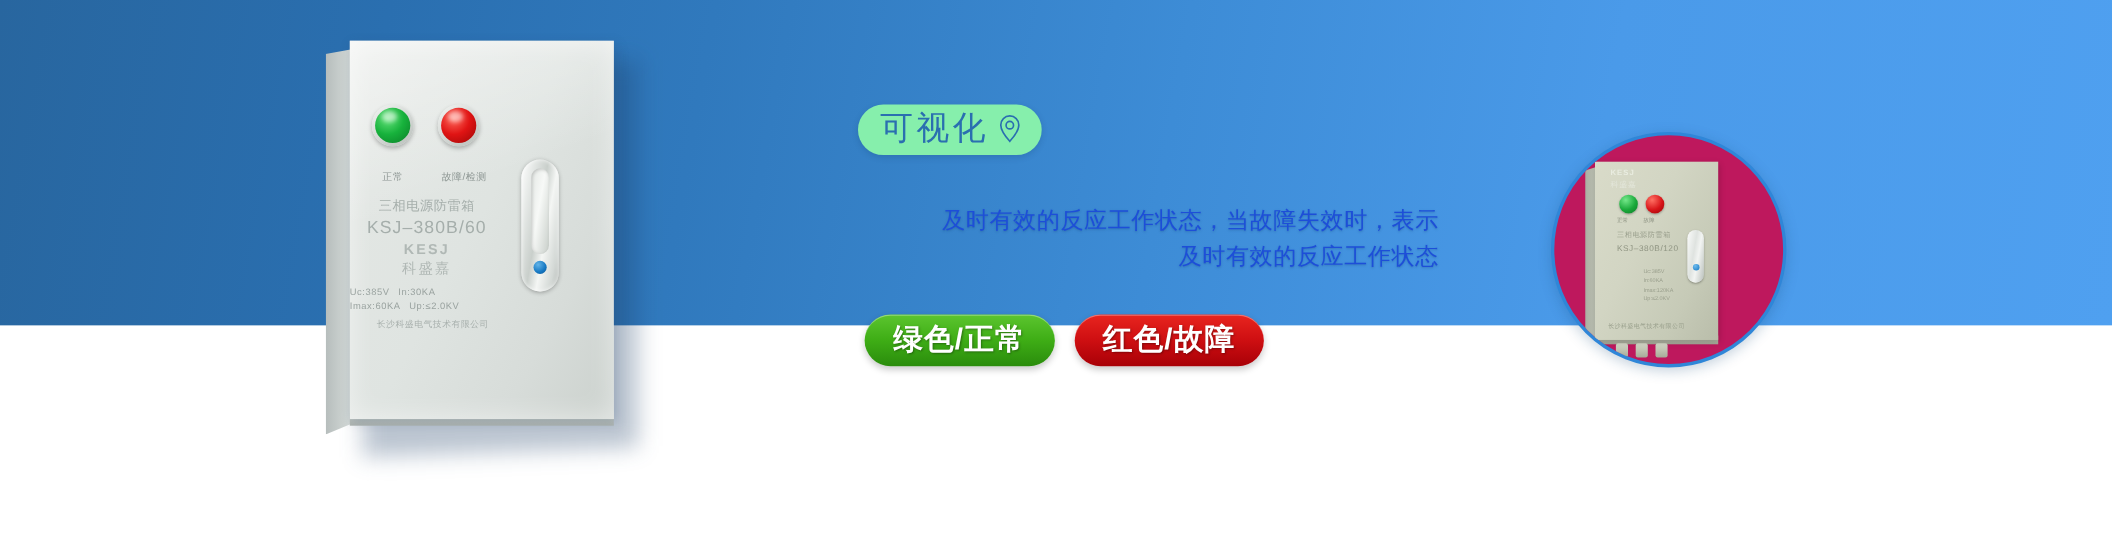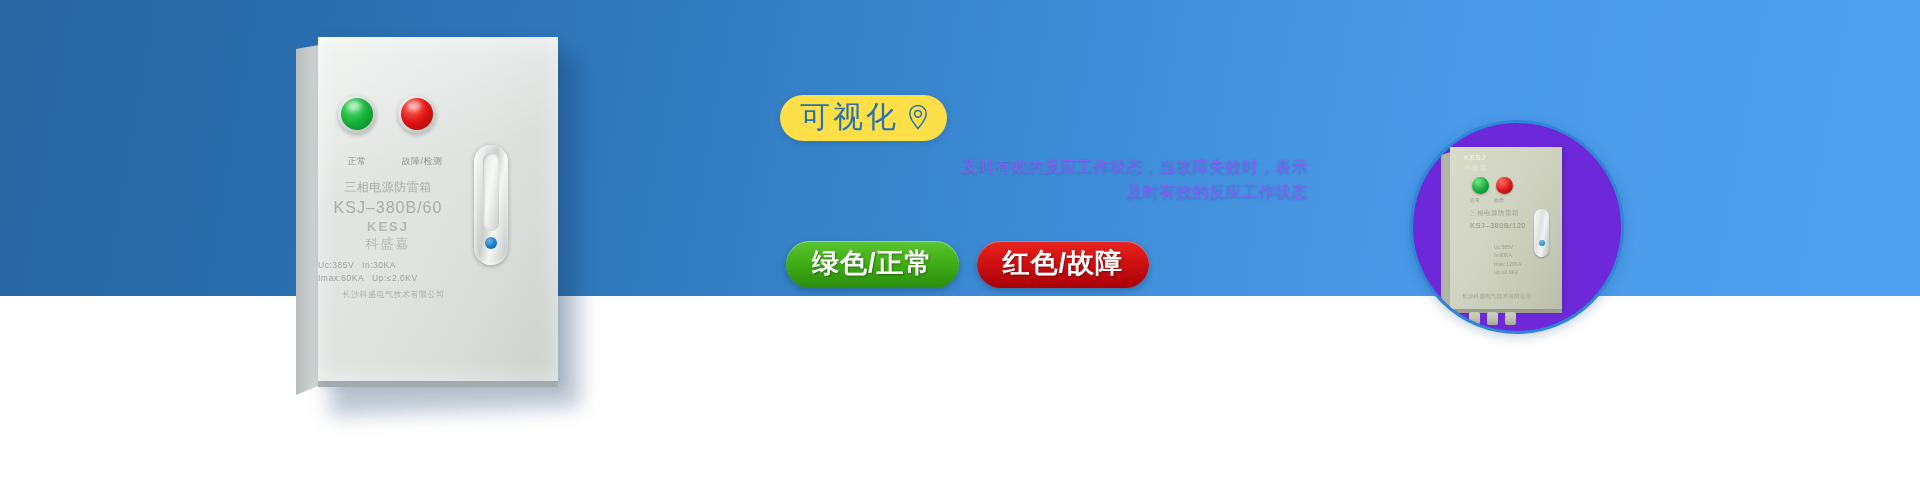--- a/index.html
+++ b/index.html
@@ -92,57 +92,57 @@
     position:absolute;left:11px;top:92px;width:12px;height:12px;border-radius:50%;
     background:radial-gradient(circle at 35% 30%,#63b4e8,#1577c2 60%,#0d5590);
   }
 
   
   .center-block { position:absolute; left:780px; top:95px; width:560px; height:300px; }
 
   .headline-row { display:flex; align-items:center; gap:16px; }
 
   .pill-vis {
-    background:#fde047; border-radius:30px; padding:7px 18px 9px 20px;
+    background:#86efac; border-radius:30px; padding:7px 18px 9px 20px;
     display:flex; align-items:center; gap:8px;
     box-shadow:0 2px 6px rgba(10,50,90,0.18);
   }
   .pill-vis .txt {
     font-size:30px; color:#2a6fb0; letter-spacing:3px; line-height:1;
     font-family:"Liberation Sans","DejaVu Sans",sans-serif;
   }
   .pill-vis .loc-icon { width:22px; height:26px; display:block; }
 
   .headline-main {
     font-size:62px; font-weight:bold; color:#ffffff; letter-spacing:6px; line-height:1;
     text-shadow:3px 3px 0 rgba(30,90,150,0.45), 0 0 1px rgba(255,255,255,0.9);
     white-space:nowrap;
   }
 
   .subtitle {
-    margin-top:14px; text-align:right; color:#8b5cf6; font-size:16px; line-height:1.55;
+    margin-top:44px; text-align:right; color:#1d4ed8; font-size:21px; line-height:1.55;
     letter-spacing:.5px; width:528px;
     text-shadow:0 1px 2px rgba(20,70,120,0.35);
   }
 
   .badges { margin-top:36px; display:flex; gap:18px; padding-left:6px; }
   .badge {
     border-radius:26px; padding:9px 26px 11px 26px; font-size:27px; font-weight:bold;
     color:#ffffff; letter-spacing:1px; line-height:1;
     text-shadow:1px 1px 2px rgba(0,0,0,0.35);
     box-shadow:0 3px 7px rgba(0,0,0,0.22), inset 0 1px 0 rgba(255,255,255,0.35);
     white-space:nowrap;
   }
   .badge-green { background:linear-gradient(180deg,#5cc52f 0%,#3fae16 48%,#2a8c0c 100%); }
   .badge-red   { background:linear-gradient(180deg,#e8251f 0%,#cf0f12 48%,#a80007 100%); }
 
   
   .circle-inset {
     position:absolute; left:1410px; top:120px; width:214px; height:214px;
-    border-radius:50%; background:#6d28d9;
+    border-radius:50%; background:#be185d;
     border:3px solid #2f86d8;
     overflow:hidden;
     box-shadow:0 3px 12px rgba(20,70,120,0.25);
   }
   .mini-wrap { position:absolute; left:28px; top:24px; width:132px; height:178px; }
   .mini-side {
     position:absolute; left:0; top:4px; width:13px; height:164px;
     background:linear-gradient(90deg,#a9aea2,#c6cabb);
     clip-path:polygon(0 4px,100% 0,100% 97%,0 100%);
   }

